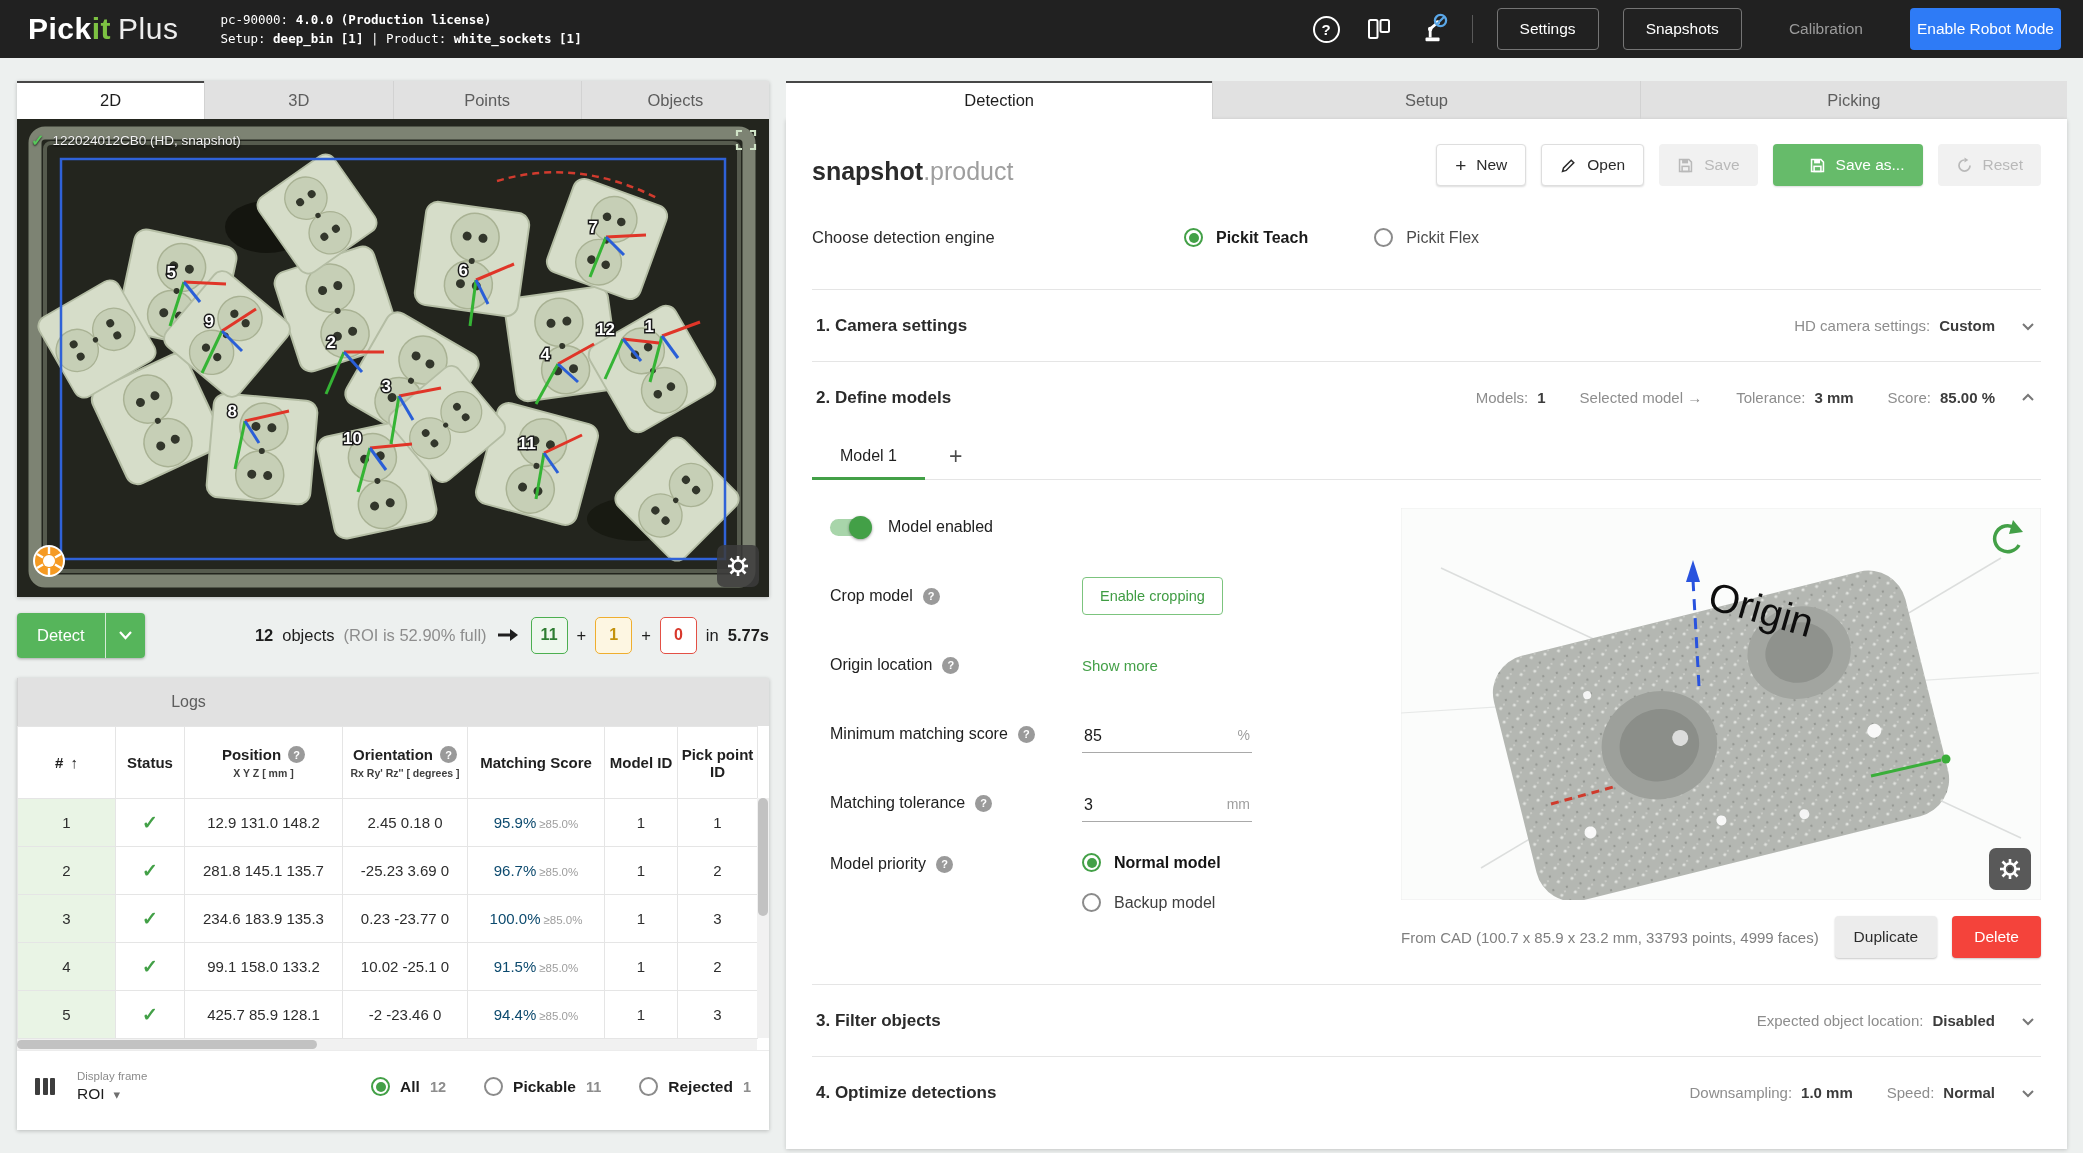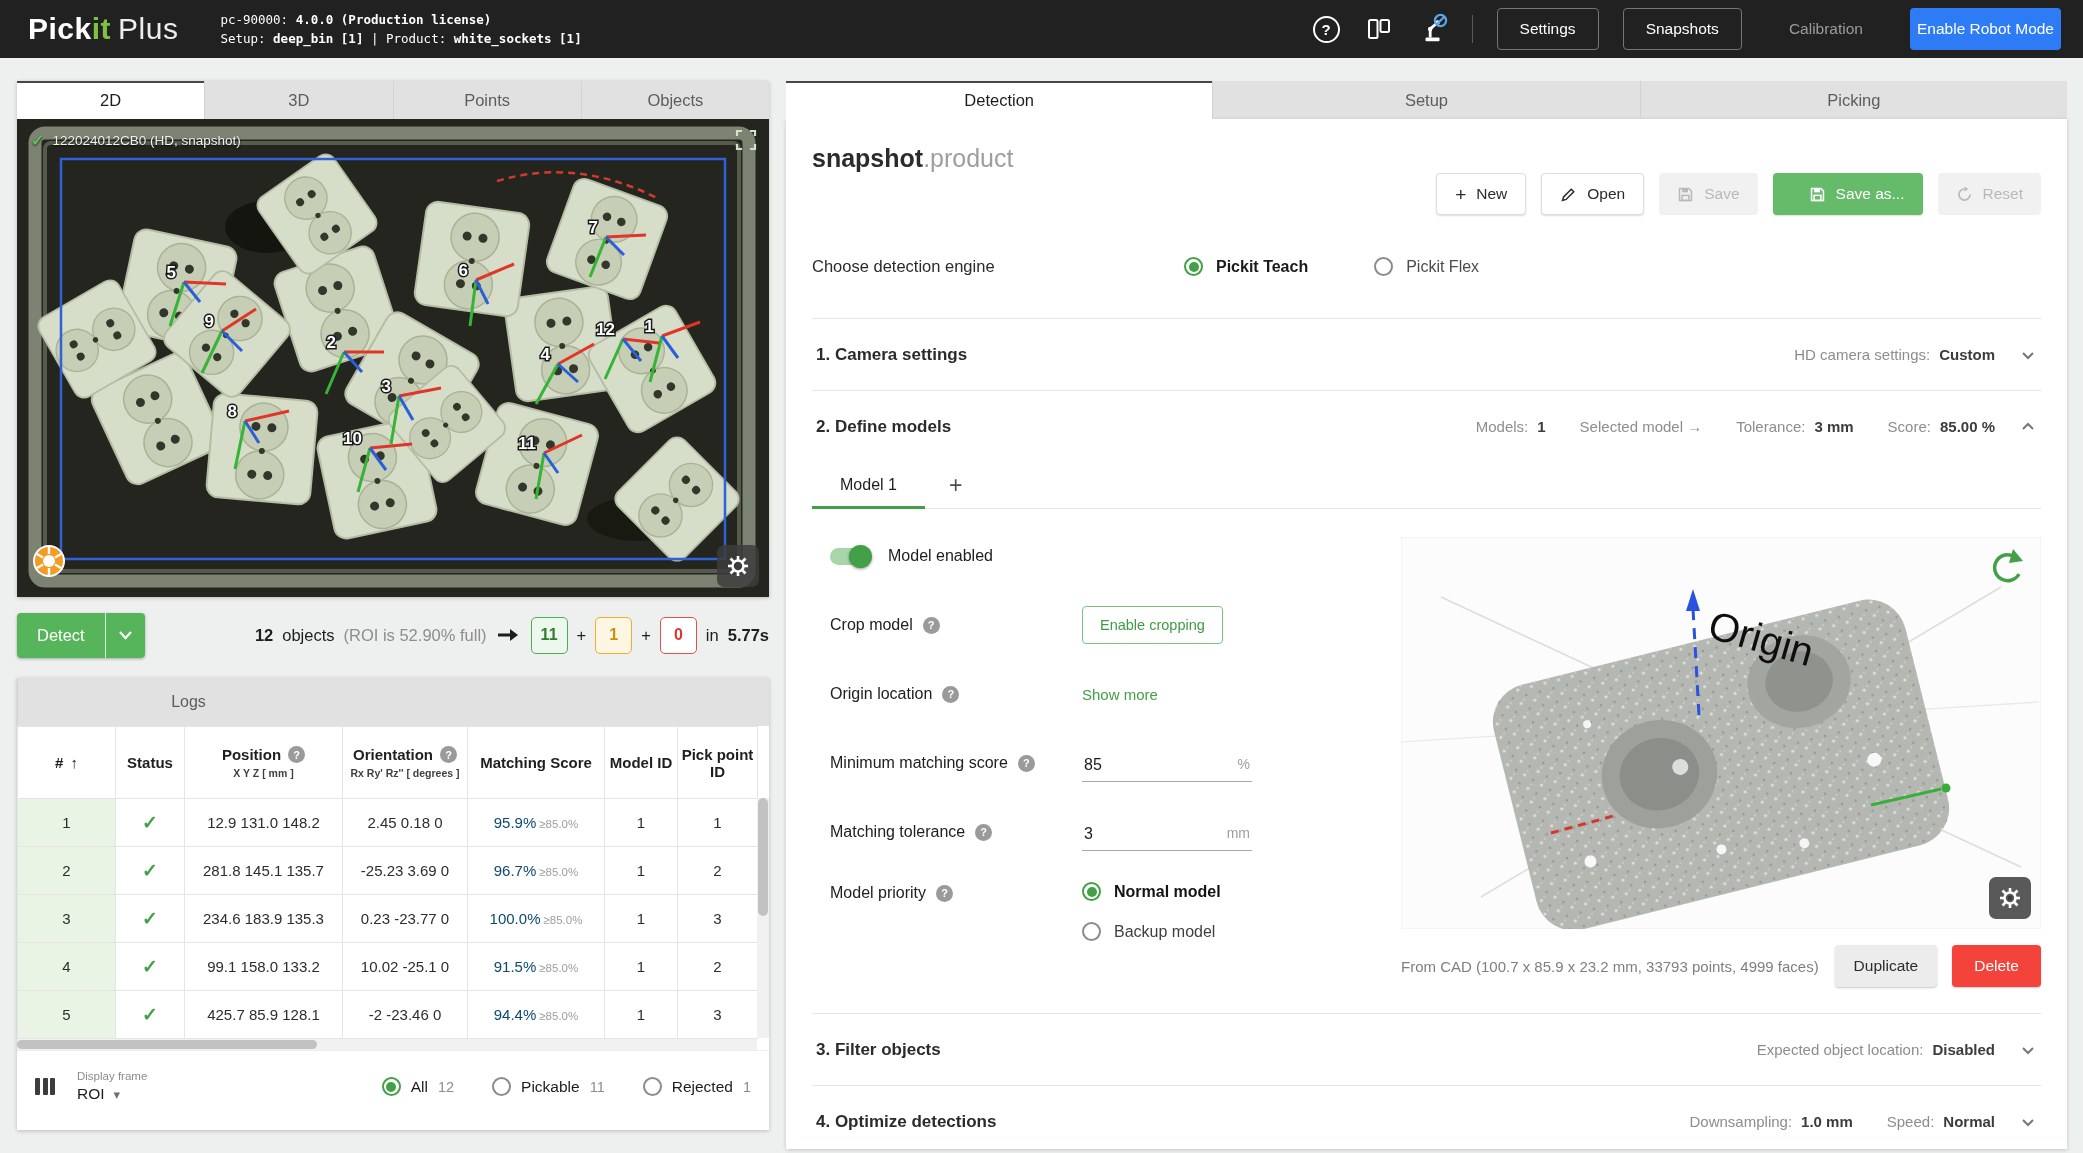--- a/index.html
+++ b/index.html
@@ -72,31 +72,31 @@
   .hscroll { width:740px; height:11px; background:#f1f1f1; position:relative; }
   .hscroll .thumb { position:absolute; left:0; top:1px; height:9px; width:300px; background:#c2c2c2; border-radius:5px; }
 
   .filter-row { display:flex; align-items:center; min-height:80px; border-top:1px solid #ececec; padding:0 18px 8px 18px; }
   .grid-icon { display:flex; gap:2.5px; cursor:pointer; }
   .grid-icon i { width:5px; height:17px; background:#3d3d3d; border-radius:1px; }
   .frame-box { display:flex; flex-direction:column; gap:3px; margin-left:22px; }
   .frame-caption { font-size:11.5px; color:#8b8b8b; }
   .frame-select { display:flex; align-items:center; gap:9px; font-size:15.5px; color:#1d1d1d; cursor:pointer; }
   .frame-caret { color:#6f6f6f; font-size:13px; }
-  .filter-radios { margin-left:auto; display:flex; align-items:flex-end; gap:38px; }
+  .filter-radios { margin-left:auto; display:flex; align-items:flex-end; gap:38px;font-weight:bold; }
   .radio-item { display:flex; align-items:center; gap:10px; font-size:15.5px; color:#1d1d1d; cursor:pointer; }
   .radio-item .count { color:#8d8d8d; font-size:14.5px; }
   .radio { width:19px; height:19px; border:2px solid #8b8b8b; border-radius:50%; position:relative; flex-shrink:0; }
   .radio.sel { border-color:#43A047; }
   .radio.sel::after { content:""; position:absolute; inset:2.5px; border-radius:50%; background:#43A047; }
 
   
   .rp { position:absolute; left:786px; top:81px; width:1281px; }
   .rp-body { background:#fff; box-shadow:0 1px 4px rgba(0,0,0,.18); padding:0 26px; height:1030px; overflow:hidden; }
-  .title-row { display:flex; align-items:flex-start; padding-top:25px;flex-direction:column; }
+  .title-row { display:flex; align-items:flex-end; padding-top:25px; }
   .page-title { font-size:25px; color:#2b2b2b; font-weight:700; }
   .page-title .suffix { color:#9e9e9e; font-weight:400; }
   .actions { margin-left:auto; display:flex; gap:15px; align-items:center; }
   .act-btn { height:42px; padding:0 18px; border-radius:4px; display:flex; align-items:center; gap:10px; font-size:15.5px; background:#fff; border:1px solid #dedede; color:#2b2b2b; box-shadow:0 1px 2px rgba(0,0,0,.14); cursor:pointer; white-space:nowrap; }
   .act-btn .bi { font-size:19px; line-height:1; }
   .act-btn.disabled { background:#f1f1f1; color:#b9b9b9; border:none; box-shadow:none; }
   .act-btn.green { background:#66BB6A; color:#fff; border:none;padding-left:36px; }
 
   .engine-row { display:flex; align-items:center; margin-top:42px; }
   .engine-label { font-size:16.5px; color:#2b2b2b; width:372px; }

